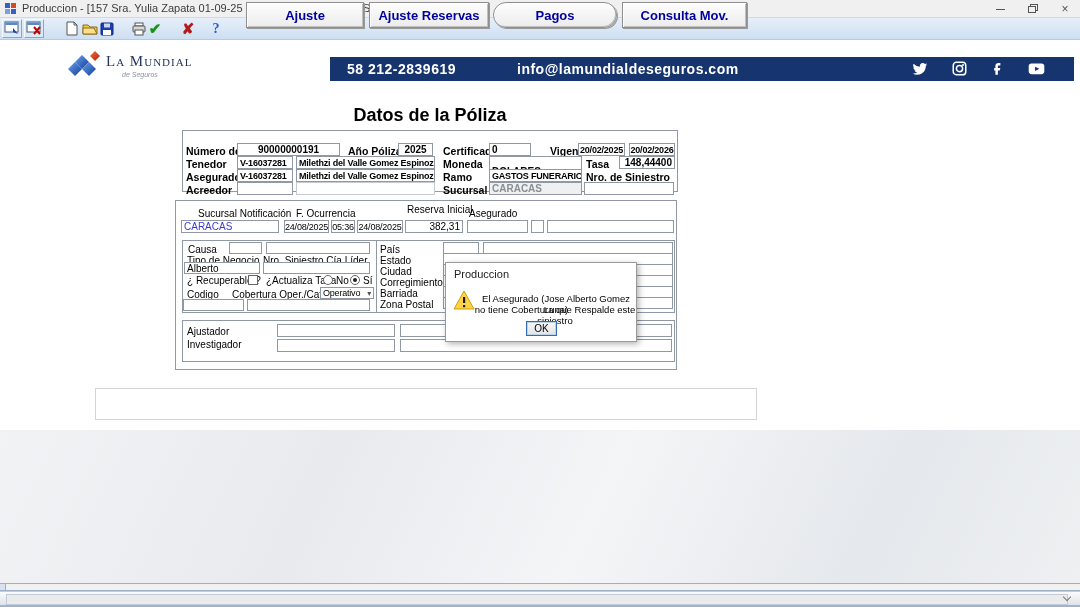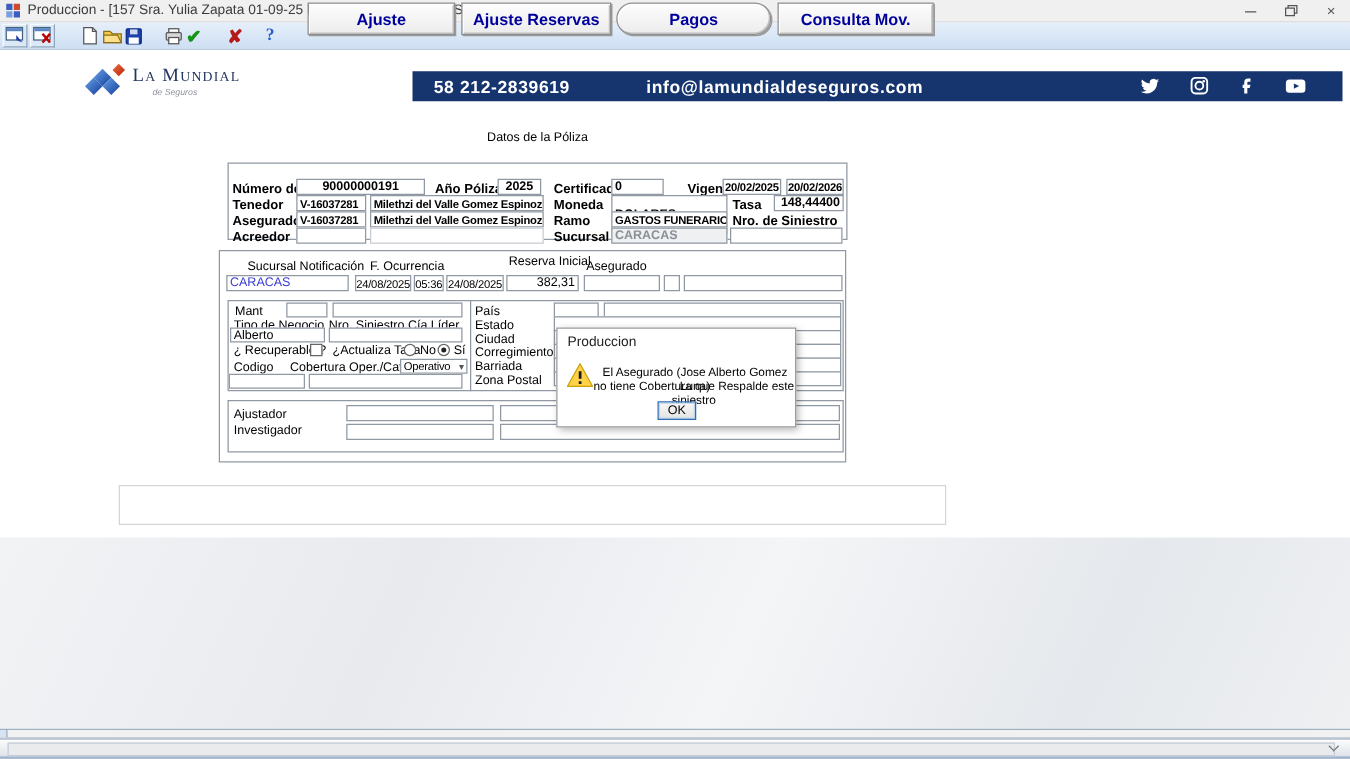--- a/index.html
+++ b/index.html
@@ -40,21 +40,21 @@
   .fld { position:absolute; border:1px solid #8f98a3; background:#fff; font-size:10px;
     padding:0 2px; display:flex; align-items:center; overflow:hidden; white-space:nowrap; }
   .fld.bold { font-weight:bold; }
   .fld.sm { font-size:9px; letter-spacing:-.2px; }
   .fld.center { justify-content:center; }
   .fld.right { justify-content:flex-end; }
   .fld.disabled { background:#eef0f2; color:#8a8f96; font-weight:bold; }
   .fld.lite { border-color:#c6cbd2; }
   .box { position:absolute; border:1px solid #8f98a3; background:#fff; }
   .page-title { position:absolute; left:330px; top:105px; width:200px; text-align:center;
-    font-size:10px; font-weight:normal; }
+    font-size:18px; font-weight:bold; }
   .vline { position:absolute; width:1px; background:#8f98a3; }
   .chk { position:absolute; width:10px; height:10px; border:1px solid #666; background:#fff; }
   .radio { position:absolute; width:10px; height:10px; border:1px solid #666; border-radius:50%; background:#fff; }
   .radio.sel::after { content:""; position:absolute; left:2px; top:2px; width:4px; height:4px; border-radius:50%; background:#222; }
   .drop-chev { margin-left:auto; font-size:8px; color:#555; }
   
   .dialog { position:absolute; left:445px; top:262px; width:192px; height:80px; background:#fff;
     border:1px solid #9a9a9a; box-shadow:2px 2px 6px rgba(0,0,0,.3); z-index:50; }
   .dlg-title { position:absolute; left:8px; top:5px; font-size:11px; color:#222; }
   .dlg-warn { position:absolute; left:7px; top:27px; }
@@ -252,21 +252,21 @@
   <div class="fld center sm" style="left:331px;top:220px;width:24px;height:13px;">05:36</div>
   <div class="fld center sm" style="left:357px;top:220px;width:46px;height:13px;">24/08/2025</div>
   <div class="fld right" style="left:405px;top:220px;width:58px;height:13px;">382,31</div>
   <div class="fld" style="left:467px;top:220px;width:61px;height:13px;"></div>
   <div class="fld" style="left:531px;top:220px;width:13px;height:13px;"></div>
   <div class="fld" style="left:547px;top:220px;width:127px;height:13px;"></div>
 
   <div class="box" style="left:182px;top:240px;width:493px;height:73px;"></div>
   <div class="vline" style="left:376px;top:240px;height:73px;"></div>
 
-  <span class="lbl" style="left:188px;top:244px;">Mant</span>
+  <span class="lbl" style="left:188px;top:244px;">Causa</span>
   <div class="fld" style="left:229px;top:242px;width:33px;height:12px;"></div>
   <div class="fld" style="left:266px;top:242px;width:104px;height:12px;"></div>
 
   <span class="lbl" style="left:187px;top:255px;">Tipo de Negocio</span>
   <span class="lbl" style="left:263px;top:255px;">Nro. Siniestro Cía Líder</span>
   <div class="fld" style="left:184px;top:262px;width:76px;height:12px;">Alberto</div>
   <div class="fld" style="left:263px;top:262px;width:107px;height:12px;"></div>
 
   <span class="lbl" style="left:187px;top:275px;">¿ Recuperable ?</span>
   <span class="chk" style="left:248px;top:275px;"></span>

